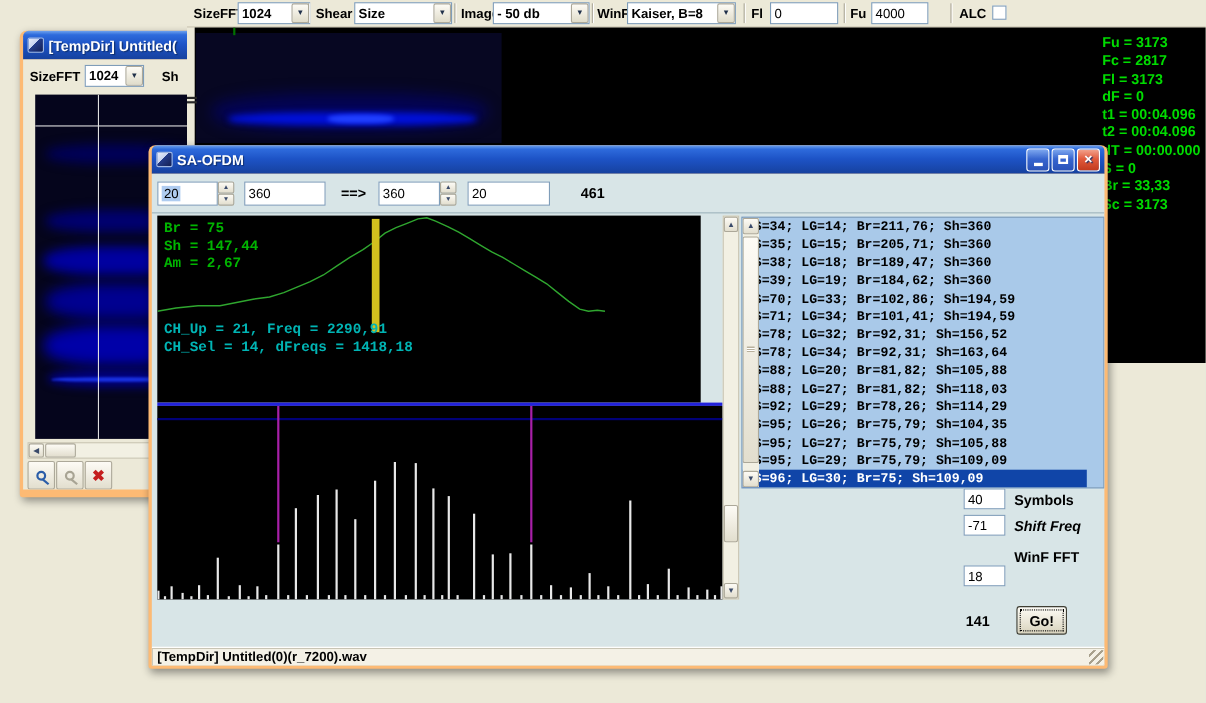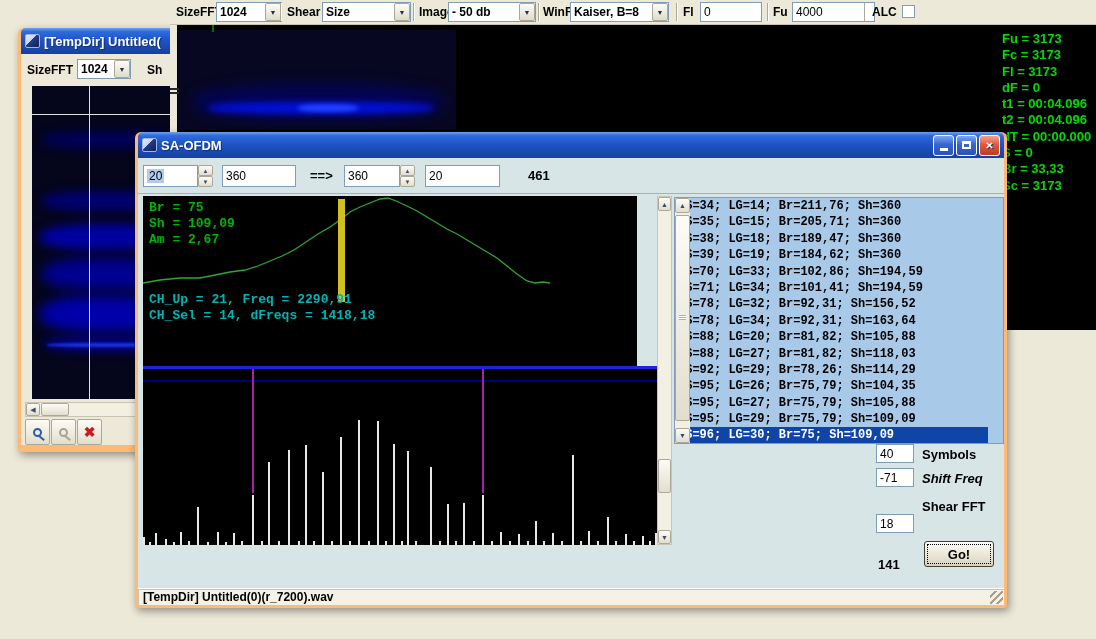--- a/index.html
+++ b/index.html
@@ -93,36 +93,36 @@
       <span class="lbl abs" style="left:373px;top:5px;">WinF</span>
       <div class="combo abs" style="left:400px;top:2px;width:99px;height:20px;">
         <span class="cval">Kaiser, B=8</span>
         <span class="ddbtn">▼</span>
       </div>
       <span class="sep" style="left:506px;"></span>
       <span class="lbl abs" style="left:513px;top:5px;">Fl</span>
       <div class="edit abs" style="left:530px;top:2px;width:62px;height:20px;">0</div>
       <span class="sep" style="left:597px;"></span>
       <span class="lbl abs" style="left:603px;top:5px;">Fu</span>
-      <div class="edit abs" style="left:622px;top:2px;width:83px;height:20px;text-align:center;">4000</div>
+      <div class="edit abs" style="left:622px;top:2px;width:52px;height:20px;text-align:center;">4000</div>
       <span class="sep" style="left:694px;"></span>
       <span class="lbl abs" style="left:702px;top:5px;">ALC</span>
       <div class="abs" style="left:732px;top:5px;width:13px;height:13px;background:#fff;border:1px solid #7F9DB9;"></div>
     </div>
 
     <div class="abs" style="left:7px;top:25px;width:919px;height:305px;background:#000;overflow:hidden;">
       <div class="abs" style="left:1px;top:5px;width:278px;height:100px;background:#070722;overflow:hidden;">
         <div class="blob" style="left:15px;top:55px;width:250px;height:34px;background:#000080;filter:blur(7px);opacity:.55;"></div>
         <div class="blob" style="left:30px;top:72px;width:225px;height:12px;background:#0010D8;filter:blur(3px);"></div>
         <div class="blob" style="left:120px;top:74px;width:60px;height:8px;background:#2040FF;filter:blur(2px);"></div>
       </div>
       <div class="abs" style="left:35px;top:0;width:2px;height:7px;background:#007000;"></div>
       <div class="abs mono" style="left:825px;top:6px;width:94px;font-family:'Liberation Sans',sans-serif;">
           <div class="iline">Fu = 3173</div>
-          <div class="iline">Fc = 3173</div>
+          <div class="iline">Fc = 2817</div>
           <div class="iline">Fl = 3173</div>
           <div class="iline">dF = 0</div>
           <div class="iline">t1 = 00:04.096</div>
           <div class="iline">t2 = 00:04.096</div>
           <div class="iline">dT = 00:00.000</div>
           <div class="iline">S = 0</div>
           <div class="iline">Br = 33,33</div>
           <div class="iline">Sc = 3173</div>
         </div>
     </div>
@@ -209,21 +209,21 @@
         <span class="lbl abs" style="left:390px;top:10px;font-size:13px;">461</span>
       </div>
 
       <div class="abs" style="left:5px;top:38px;width:494px;height:170px;background:#000;overflow:hidden;">
         <svg width="514" height="170" style="position:absolute;left:0;top:0;">
           <polyline id="curve" fill="none" stroke="#2FA62F" stroke-width="1.3" points="0,87 17,84 37,82 57,82 72,79 87,76 102,74 115,70 127,65 139,60 151,54 163,46 175,38 187,31 197,24 207,16 217,11 227,7 237,3 245,2 253,5 264,10 274,15 284,21 294,27 304,33 314,38 324,44 334,50 344,56 354,62 364,70 374,78 384,85 392,87 400,86 407,87"></polyline>
         </svg>
         <div class="abs" id="cursorbar" style="background: rgb(210, 192, 30); left: 195px; width: 7px; top: 3px; height: 103px;"></div>
         <div class="abs mono" style="left:6px;top:4px;">
             <div class="gline mono">Br = 75</div>
-            <div class="gline mono">Sh = 109,09</div>
+            <div class="gline mono">Sh = 147,44</div>
             <div class="gline mono">Am = 2,67</div>
           </div>
         <div class="abs mono" style="left:6px;top:96px;">
             <div class="cline mono">CH_Up = 21, Freq = 2290,91</div>
             <div class="cline mono">CH_Sel = 14, dFreqs = 1418,18</div>
           </div>
       </div>
 
       <div class="abs" style="left:5px;top:208px;width:514px;height:3px;background:#2222DC;"></div>
 
@@ -326,24 +326,24 @@
         </div>
       </div>
 
       <div class="edit abs" style="left:738px;top:286px;width:38px;height:19px;">40</div>
       <span class="lbl abs" style="left:784px;top:289px;font-size:13px;">Symbols</span>
 
       <div class="edit abs" style="left:738px;top:310px;width:38px;height:19px;">-71</div>
       <span class="lbl abs" style="left:784px;top:313px;font-size:13px;font-style:italic;">Shift Freq</span>
 
       <div class="edit abs" style="left:738px;top:356px;width:38px;height:19px;">18</div>
-      <span class="lbl abs" style="left:784px;top:341px;font-size:13px;">Shear FFT</span>
+      <span class="lbl abs" style="left:784px;top:341px;font-size:13px;">WinF FFT</span>
 
       <span class="lbl abs" style="left:740px;top:399px;font-size:13px;">141</span>
-      <div class="gobtn abs" style="left:786px;top:383px;width:70px;height:26px;">Go!</div>
+      <div class="gobtn abs" style="left:786px;top:393px;width:46px;height:26px;">Go!</div>
 
       <div class="statusbar abs" style="left:0;top:430px;width:866px;height:17px;">
         <span>[TempDir] Untitled(0)(r_7200).wav</span>
         <span class="gripcorner"></span>
       </div>
     </div>
   </div>
 
 </div>
 

